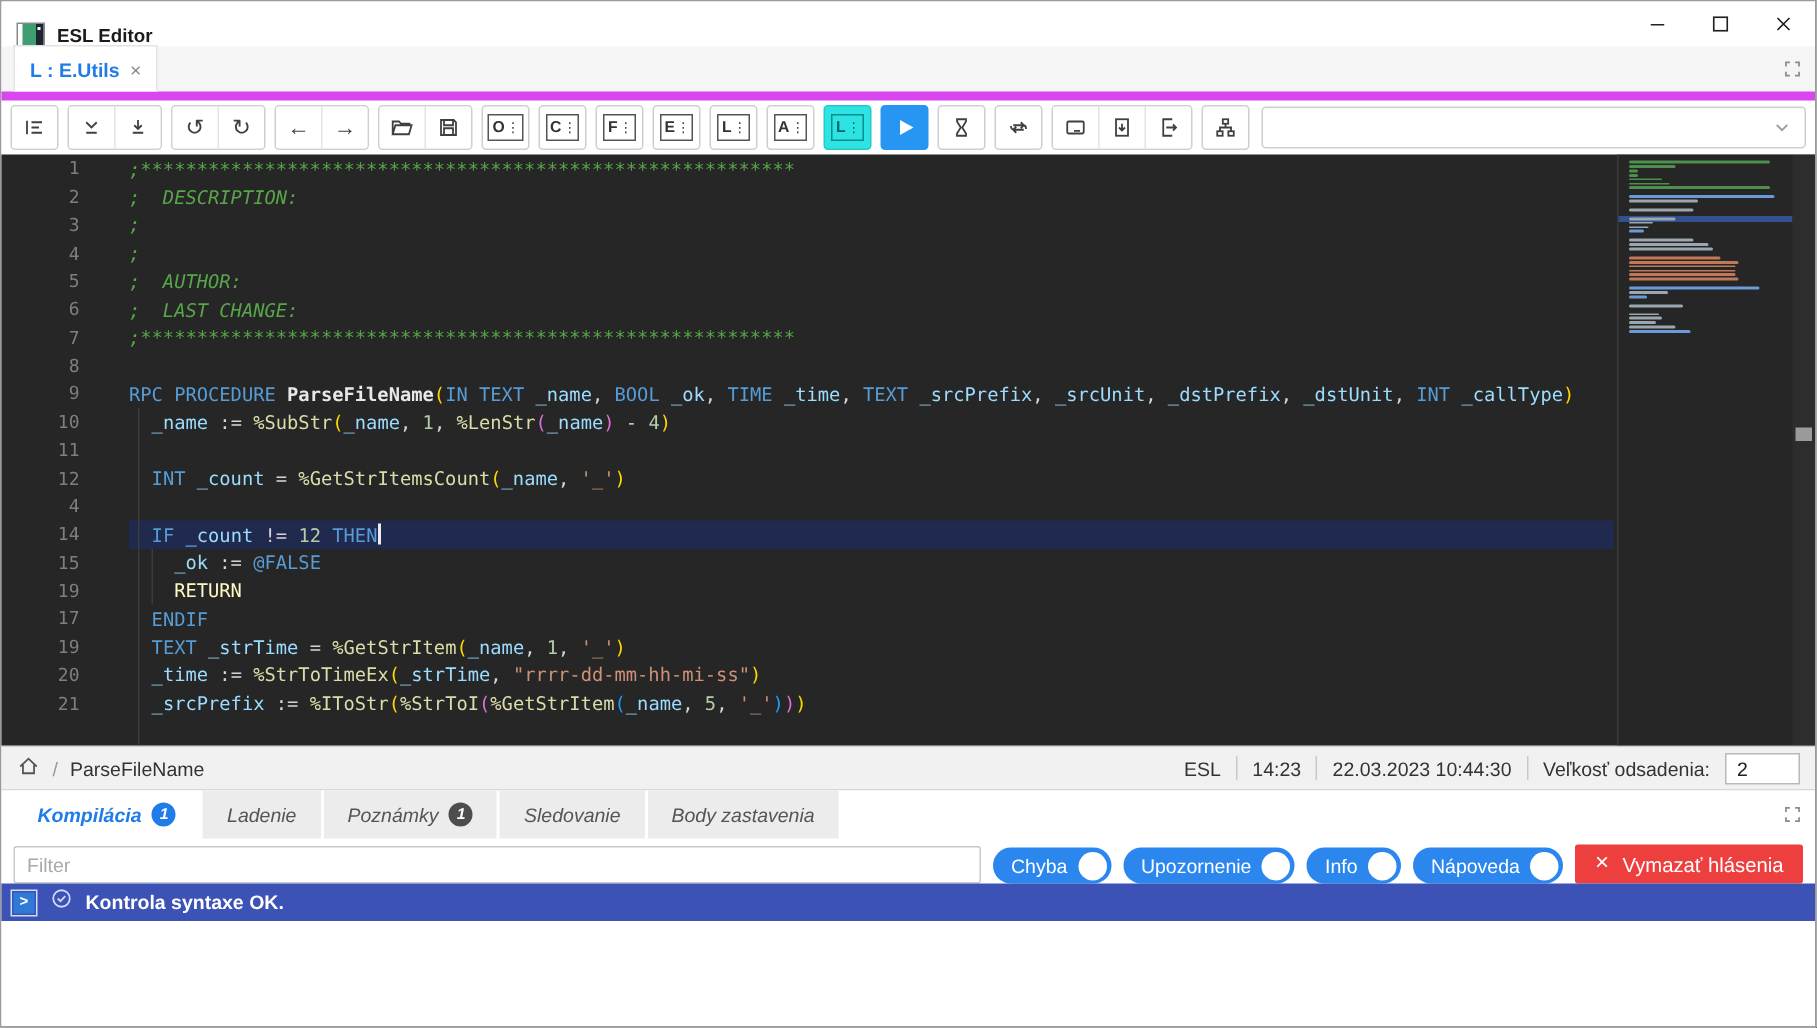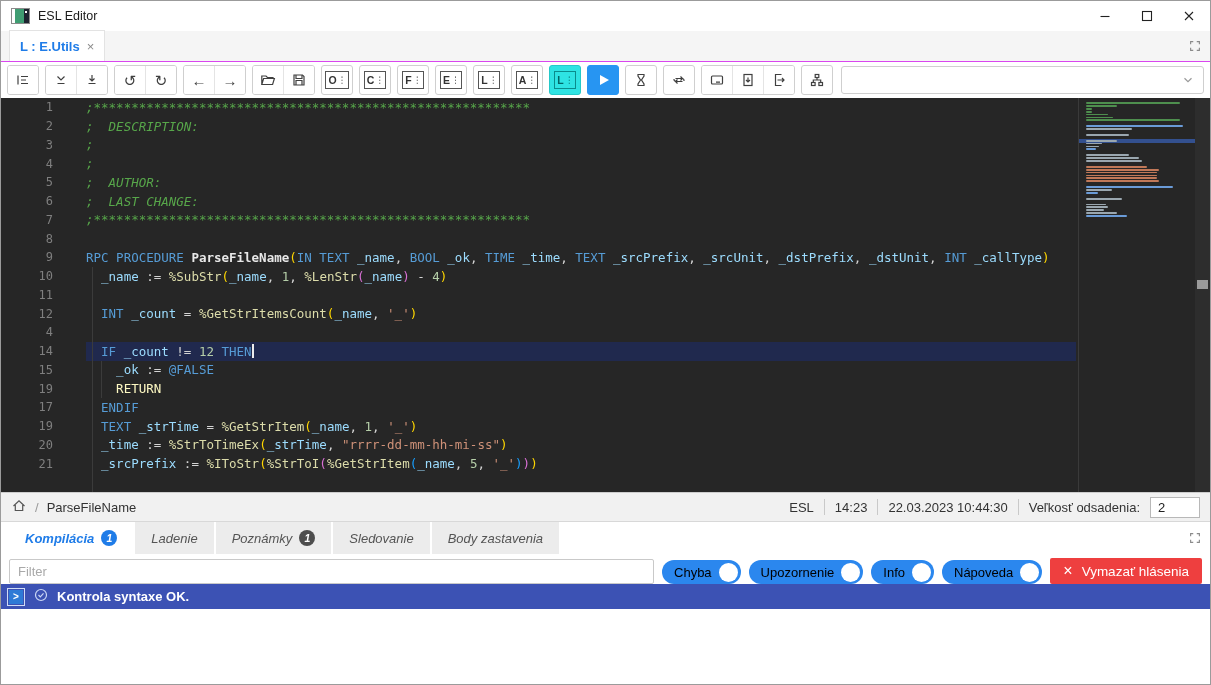--- a/index.html
+++ b/index.html
@@ -1,34 +1,34 @@
 <!DOCTYPE html>
 <html><head>
 <meta charset="utf-8">
 <style>
   html,body{margin:0;padding:0;width:1211px;height:685px;overflow:hidden;
     font-family:"Liberation Sans",sans-serif;-webkit-font-smoothing:antialiased;}
   .window{box-sizing:border-box;width:1211px;height:685px;border:1px solid #9b9b9b;
     background:#fff;display:flex;flex-direction:column;}
 
   
-  .titlebar{height:30px;display:flex;align-items:center;background:#fff;flex:0 0 auto;}
+  .titlebar{height:30px;display:flex;align-items:flex-end;background:#fff;flex:0 0 auto;font-weight:bold;}
   .app-icon{width:17px;height:14px;margin:0 8px 0 10px;border:1px solid #8a8a8a;display:flex;}
   .app-icon .i1{width:3px;background:#fff;}
   .app-icon .i2{flex:1;background:#3f9d72;}
   .app-icon .i3{width:5px;background:#1d2430;position:relative;}
   .app-icon .i3::after{content:"";position:absolute;top:2px;left:1px;width:2px;height:2px;background:#fff;}
   .title-text{font-size:12.5px;color:#1b1b1b;}
   .win-controls{margin-left:auto;display:flex;height:100%;}
   .win-btn{width:42px;height:100%;display:flex;align-items:center;justify-content:center;}
   .win-btn svg{stroke:#222;stroke-width:1.1;fill:none;}
 
   
   .tabbar{height:30px;background:#f5f5f5;display:flex;align-items:flex-end;flex:0 0 auto;
-    border-bottom:1px solid #d946ef;position:relative;}
+    border-bottom:6px solid #d946ef;position:relative;}
   .doc-tab{margin-left:8px;height:30px;background:#fff;border:1px solid #e3e3e3;border-bottom:none;
     display:flex;align-items:center;padding:0 10px;gap:7px;}
   .doc-tab .lbl{font-size:13px;font-weight:bold;color:#1f7ce8;}
   .doc-tab .x{font-size:13px;color:#8a8a8a;cursor:pointer;}
   .corner-expand{position:absolute;right:8px;top:8px;}
   .corner-expand svg{stroke:#8a8a8a;stroke-width:1.3;fill:none;}
 
   
   .toolbar{height:36px;background:#fff;display:flex;align-items:center;padding:0 6px;gap:6px;flex:0 0 auto;}
   .tbgroup{display:flex;border:1px solid #cfcfcf;border-radius:3px;overflow:hidden;background:#fff;}
@@ -99,21 +99,21 @@
   .badge.blue{background:#1f7ce8;}
   .badge.gray{background:#4d4d4d;}
   .btabs .corner-expand2{position:absolute;right:8px;top:9px;}
   .btabs .corner-expand2 svg{stroke:#8a8a8a;stroke-width:1.3;fill:none;}
 
   .filterrow{height:30px;display:flex;align-items:flex-end;padding:0 8px;gap:8px;background:#fff;flex:0 0 auto;}
   .filter-input{flex:1;height:25px;border:1px solid #c9c9c9;border-radius:2px;padding:0 8px;font-size:13px;
     font-family:"Liberation Sans",sans-serif;color:#333;box-sizing:border-box;}
   .filter-input::placeholder{color:#a9a9a9;}
   .toggle-pill{height:24px;background:#2b87ee;border-radius:13px;display:flex;align-items:center;
-    padding:0 3px 0 12px;gap:7px;color:#000000;font-size:13px;flex:0 0 auto;cursor:pointer;}
+    padding:0 3px 0 12px;gap:7px;color:#ffffff;font-size:13px;flex:0 0 auto;cursor:pointer;}
   .knob{width:19px;height:19px;border-radius:50%;background:#fff;}
   .clear-btn{height:26px;background:#ee3f3f;color:#fff;display:flex;align-items:center;gap:9px;
     padding:0 13px;font-size:13.5px;border-radius:2px;flex:0 0 auto;cursor:pointer;}
   .clear-btn .x{font-size:16px;line-height:1;}
 
   .msgrow{height:25px;background:#3c52b4;display:flex;align-items:center;padding:0 6px;gap:8px;flex:0 0 auto;}
   .prompt-ic{width:18px;height:18px;border:1px solid #cfdcf5;padding:1px;box-sizing:border-box;}
   .prompt-ic .inner{width:100%;height:100%;background:#2e7ad6;color:#fff;font-size:10px;font-weight:bold;
     display:flex;align-items:center;justify-content:center;}
   .check-ic svg{stroke:#ccd8f5;stroke-width:1.2;fill:none;}

